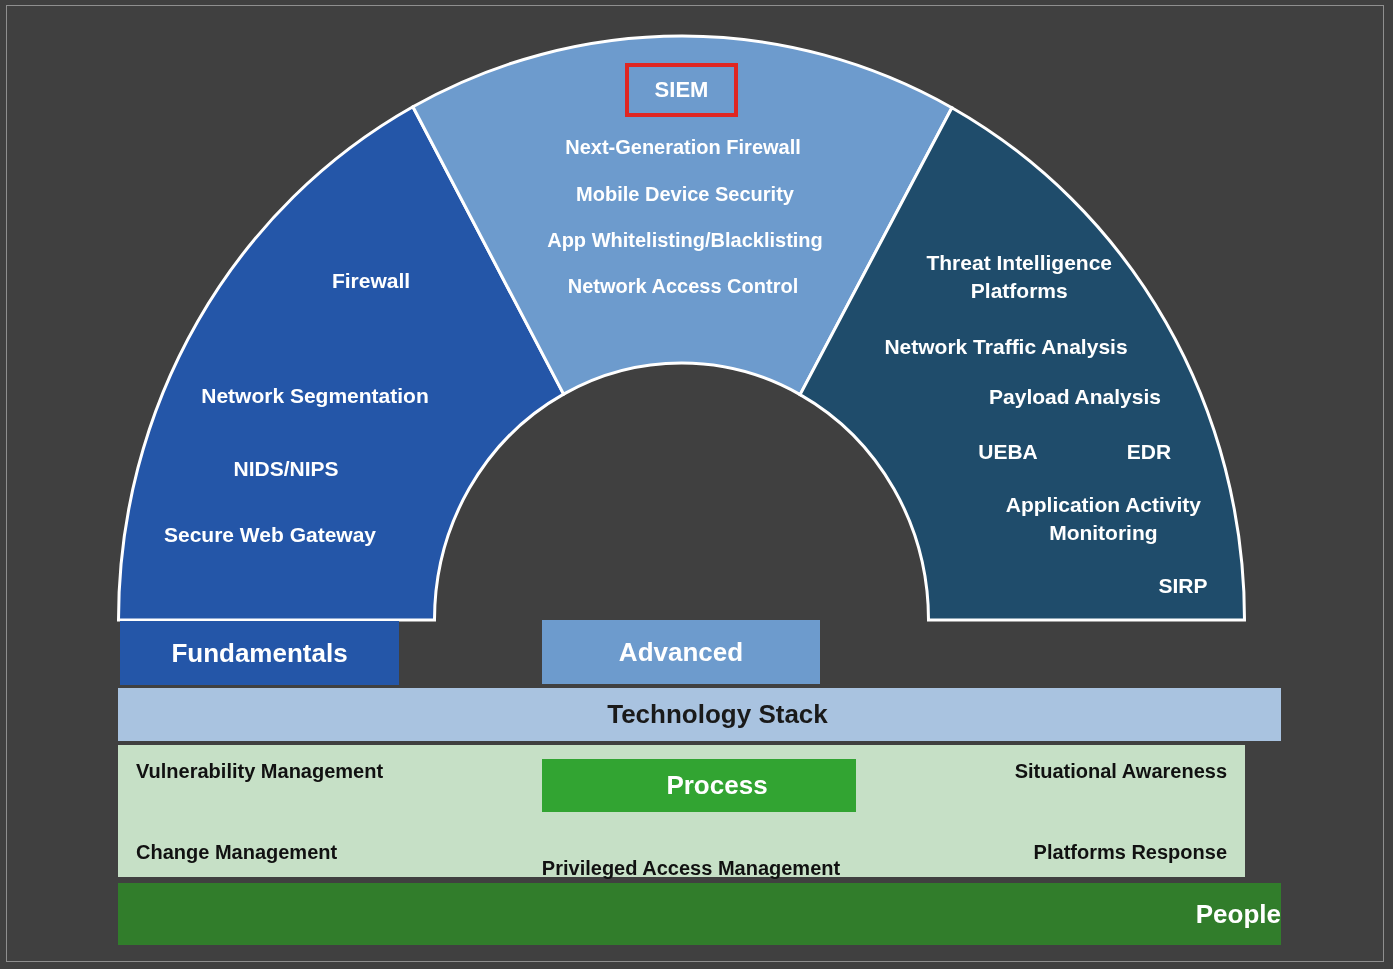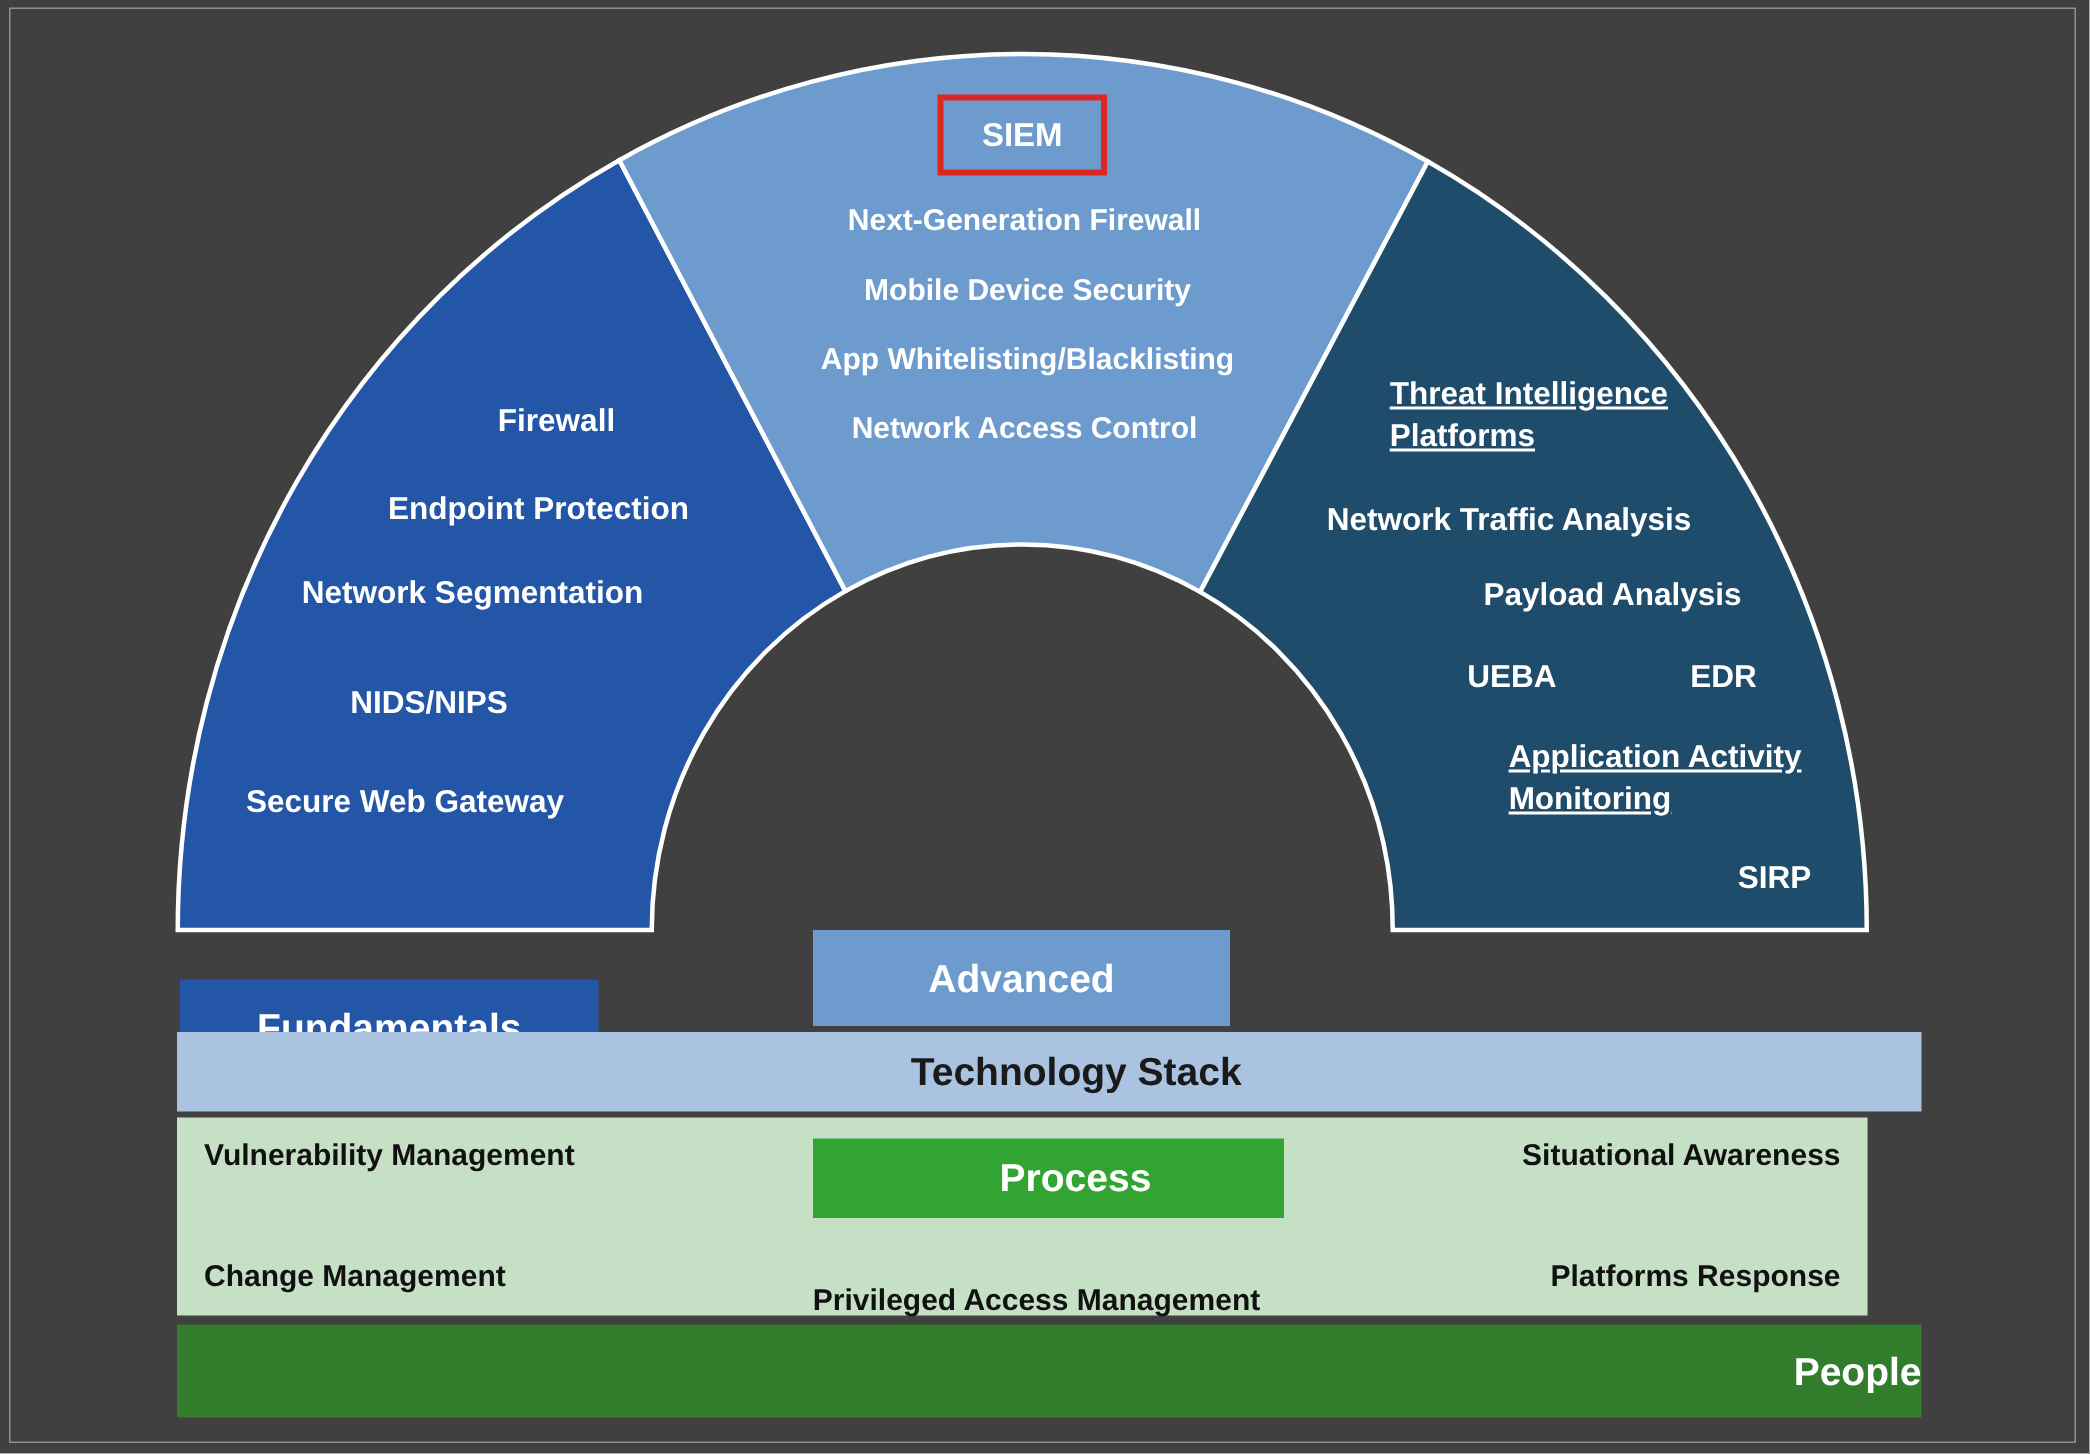--- a/index.html
+++ b/index.html
@@ -20,21 +20,21 @@
     position:absolute;
     color:#ffffff;
     font-weight:bold;
     font-size:21px;
     white-space:pre-line;
     transform:translate(-50%,-50%);
     text-align:right;
     line-height:28px;
   }
   .item.small{font-size:20px;}
-  .item.ralign{transform:translate(0,-50%);text-align:left;text-decoration:underline;}
+  .item.ralign{transform:translate(0,-50%);text-align:center;}
   .siem-box{
     position:absolute;
     left:625px;top:63px;width:113px;height:54px;
     border:4px solid #e02622;
     box-sizing:border-box;
     display:flex;align-items:center;justify-content:center;
     color:#fff;font-weight:bold;font-size:22px;
   }
   .band-label{
     position:absolute;
@@ -75,36 +75,35 @@
   <div class="siem-box" style="border-color: rgb(224, 38, 34);">
     <span>SIEM</span>
   </div>
 
   <div class="item small" style="left:683px;top:147px">Next-Generation Firewall</div>
   <div class="item small" style="left:685px;top:194px">Mobile Device Security</div>
   <div class="item small" style="left:685px;top:240px">App Whitelisting/Blacklisting</div>
   <div class="item small" style="left:683px;top:286px">Network Access Control</div>
 
   <div class="item" style="left:371px;top:281px">Firewall</div>
-  <div class="item" style="left:359px;top:340px">Endpoint Protection</div>
   <div class="item" style="left:315px;top:396px">Network Segmentation</div>
   <div class="item" style="left:286px;top:469px">NIDS/NIPS</div>
   <div class="item" style="left:270px;top:535px">Secure Web Gateway</div>
 
   <div class="item ralign" style="right:281px;top:277px">Threat Intelligence
 Platforms</div>
   <div class="item" style="left:1006px;top:347px">Network Traffic Analysis</div>
   <div class="item" style="left:1075px;top:397px">Payload Analysis</div>
   <div class="item" style="left:1008px;top:452px">UEBA</div>
   <div class="item" style="left:1149px;top:452px">EDR</div>
   <div class="item ralign" style="right:192px;top:519px">Application Activity
 Monitoring</div>
   <div class="item" style="left:1183px;top:586px">SIRP</div>
 
-  <div class="band-label" style="left: 120px; top: 621px; width: 279px; background-color: rgb(36, 86, 168); margin-top: 32px;">Fundamentals</div>
+  <div class="band-label" style="left: 120px; top: 621px; width: 279px; background-color: rgb(36, 86, 168);">Fundamentals</div>
   <div class="band-label" style="left: 542px; top: 620px; width: 278px; background-color: rgb(109, 155, 205);">Advanced</div>
 
   <div class="bar tech-bar" style="background-color: rgb(169, 195, 224);">
     <span>Technology Stack</span>
   </div>
 
   <div class="process-panel" style="background-color: rgb(198, 224, 198);">
     <div class="proc-item" style="left:18px;top:26px">Vulnerability Management</div>
     <div class="proc-item r" style="right:18px;top:26px">Situational Awareness</div>
     <div class="proc-item" style="left:18px;top:107px">Change Management</div>

